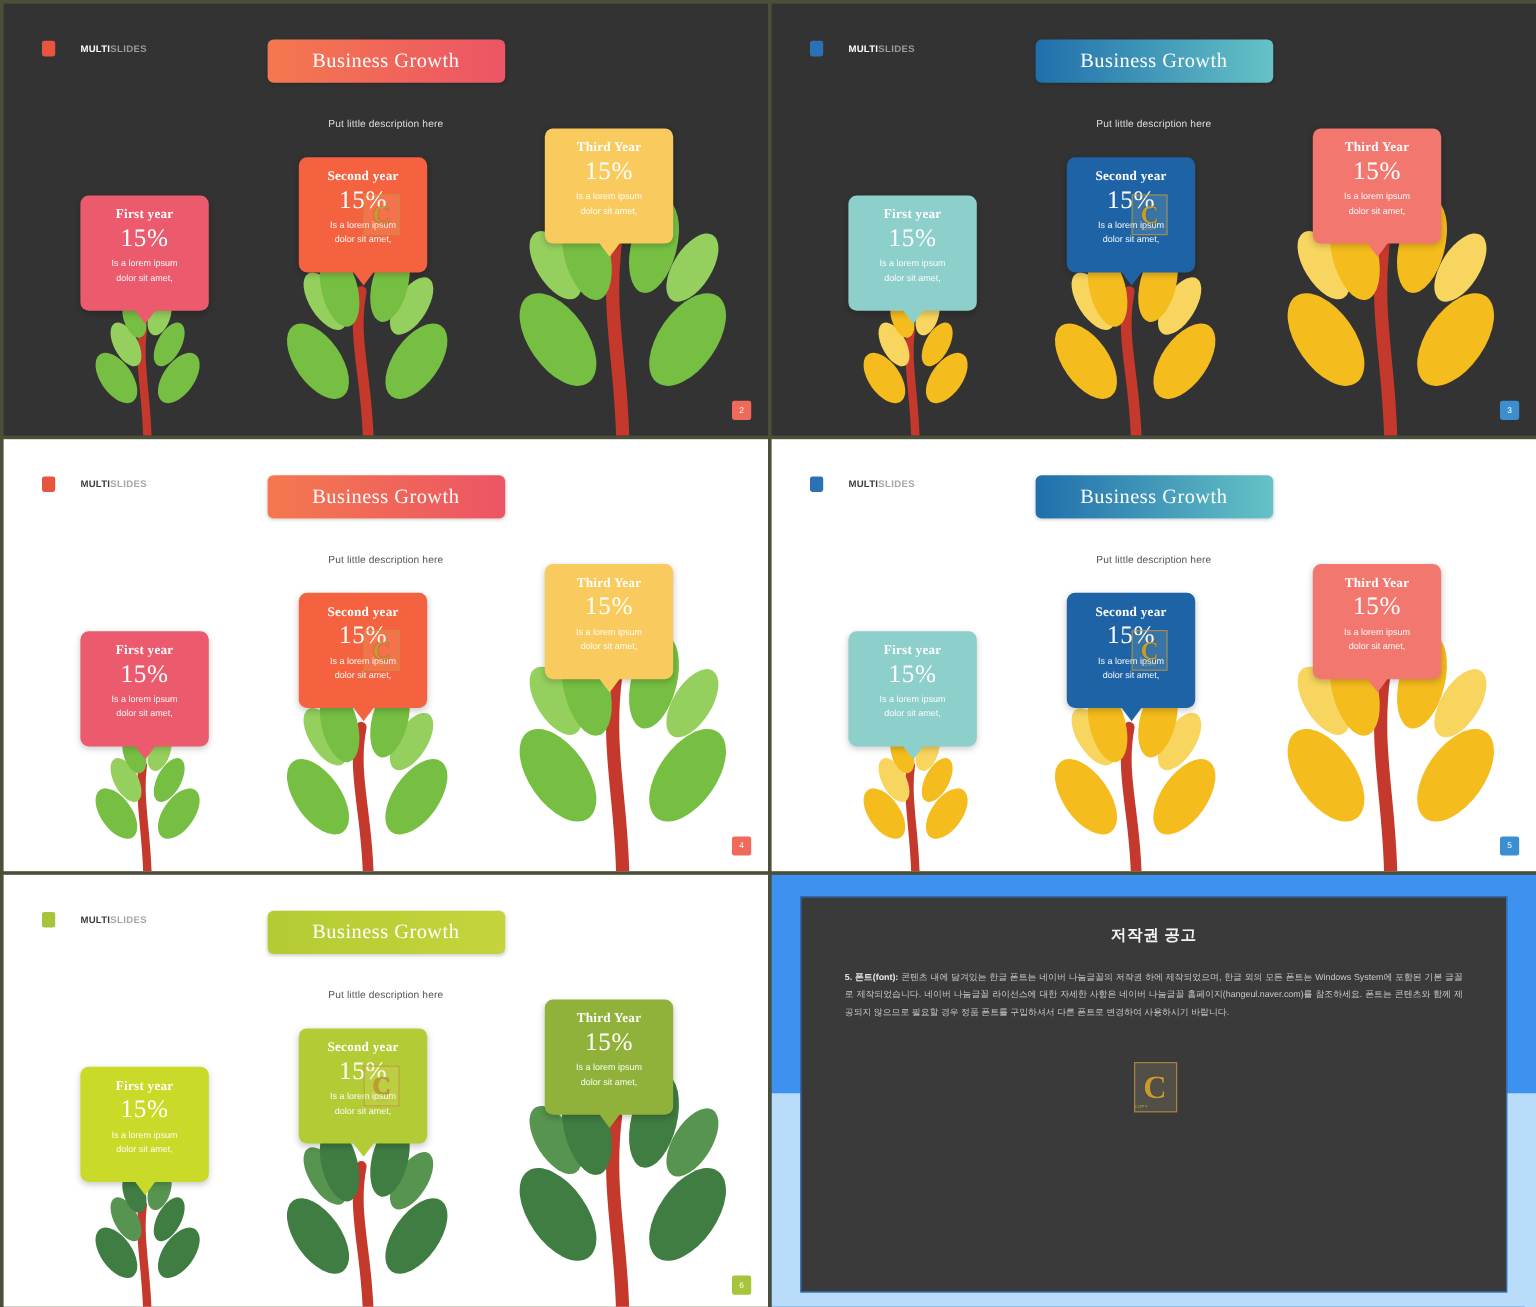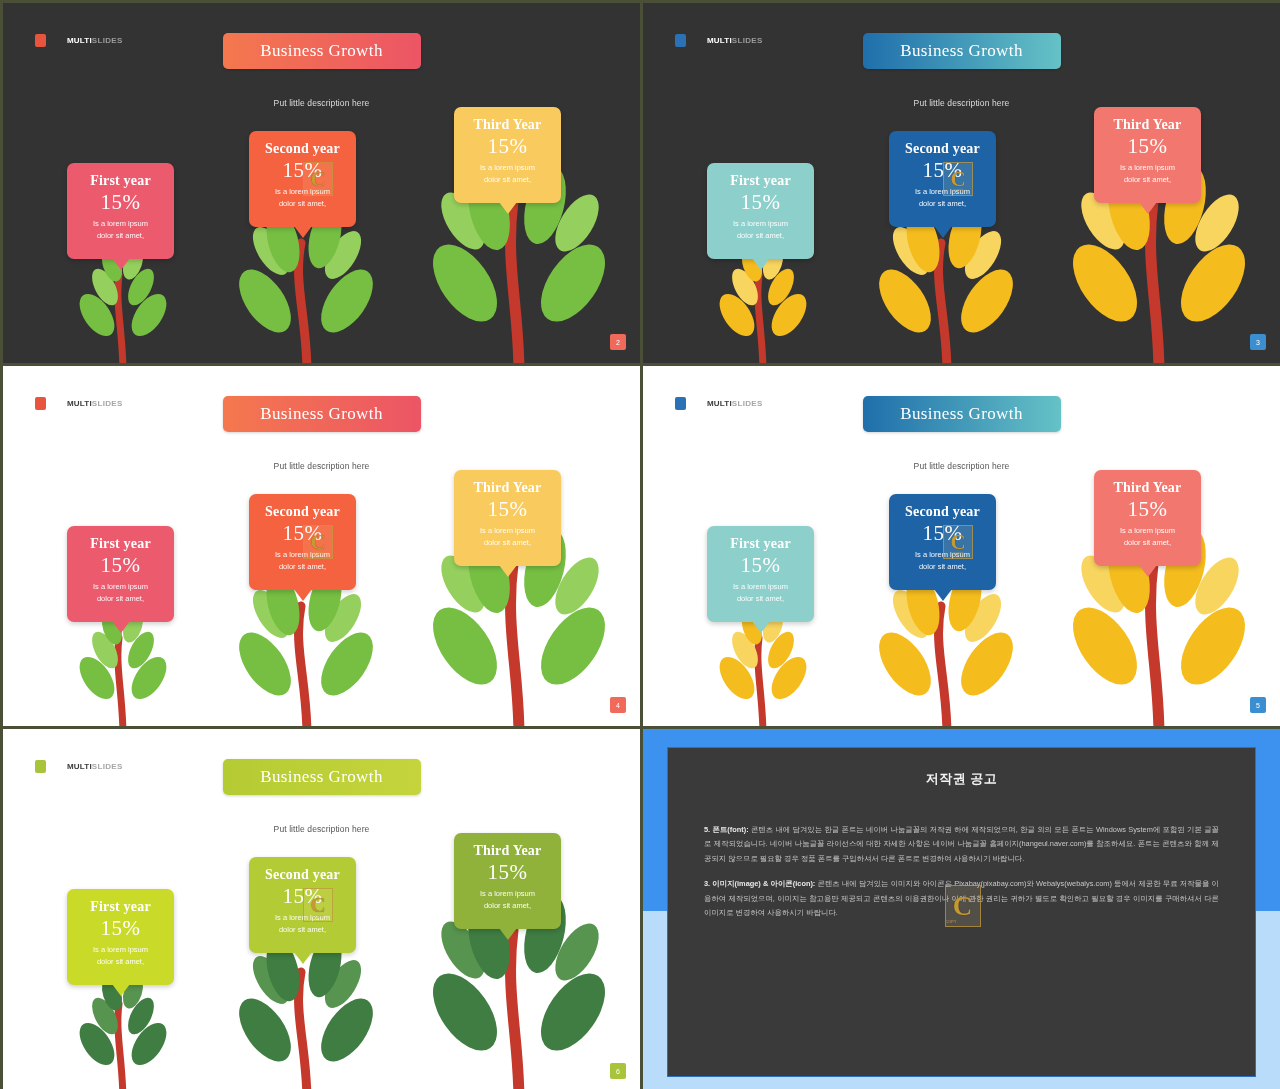--- a/index.html
+++ b/index.html
@@ -74,21 +74,21 @@
     border-radius:7px;
     text-align:center;
     color:#ffffff;
     box-shadow:0 2px 5px rgba(0,0,0,.20);
     padding:10px 6px 9px;
     box-sizing:border-box;
   }
   .card .c-title{
     font-family:"Liberation Serif", serif;
     font-weight:bold;
-    font-size:14px;letter-spacing:.2px;
+    font-size:11px;letter-spacing:.2px;
     margin-bottom:2px;
   }
   .card .c-value{
     font-family:"Liberation Serif", serif;
     font-size:21px;line-height:1.12;letter-spacing:.5px;
   }
   .card .c-desc{
     font-size:7.5px;line-height:1.62;margin-top:3px;opacity:.95;
   }
   .card .tail{
@@ -136,21 +136,21 @@
   .cr-panel{
     position:absolute;left:24px;right:24px;top:18px;bottom:15px;
     background:#3a3a3a;
     border:1px solid #2b6fc0;
     box-sizing:border-box;
     padding:22px 36px;
   }
   .cr-title{
     text-align:center;color:#f2f2f2;
     font-size:13px;font-weight:bold;letter-spacing:.5px;
-    margin-bottom:35px;
+    margin-bottom:20px;
   }
   .cr-p{
     color:#c9c9c9;font-size:7.4px;line-height:1.95;
     margin-bottom:11px;text-align:justify;
   }
   .cr-p b{color:#e8e8e8;}
   .cr-wm{
     position:absolute;left:50%;top:48%;margin-left:-17px;margin-top:-20px;
   }
 </style>
@@ -599,24 +599,20 @@
 
   <div class="slide cr-slide">
     <div class="cr-top"></div>
     <div class="cr-bottom"></div>
     <div class="cr-panel">
       <div class="cr-title">저작권 공고</div>
       <div class="cr-p">
         <b>5. 폰트(font):</b>
         <span>콘텐츠 내에 담겨있는 한글 폰트는 네이버 나눔글꼴의 저작권 하에 제작되었으며, 한글 외의 모든 폰트는 Windows System에 포함된 기본 글꼴로 제작되었습니다. 네이버 나눔글꼴 라이선스에 대한 자세한 사항은 네이버 나눔글꼴 홈페이지(hangeul.naver.com)를 참조하세요. 폰트는 콘텐츠와 함께 제공되지 않으므로 필요할 경우 정품 폰트를 구입하셔서 다른 폰트로 변경하여 사용하시기 바랍니다.</span>
       </div>
-      <div class="cr-p">
-        <b>3. 이미지(image) &amp; 아이콘(icon):</b>
-        <span>콘텐츠 내에 담겨있는 이미지와 아이콘은 Pixabay(pixabay.com)와 Webalys(webalys.com) 등에서 제공한 무료 저작물을 이용하여 제작되었으며, 이미지는 참고용만 제공되고 콘텐츠의 이용권한이나 이에 관한 권리는 귀하가 별도로 확인하고 필요할 경우 이미지를 구매하셔서 다른 이미지로 변경하여 사용하시기 바랍니다.</span>
-      </div>
       <div class="wm wm-big cr-wm">
         <span class="wm-c">C</span>
         <span class="wm-sub">COPY</span>
       </div>
     </div>
   </div>
 
 </div>
 
 </body></html>

